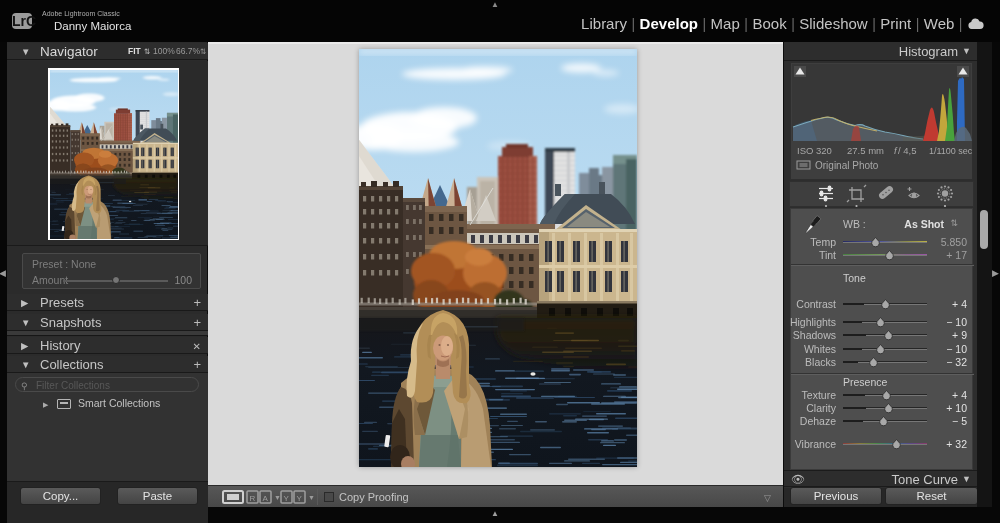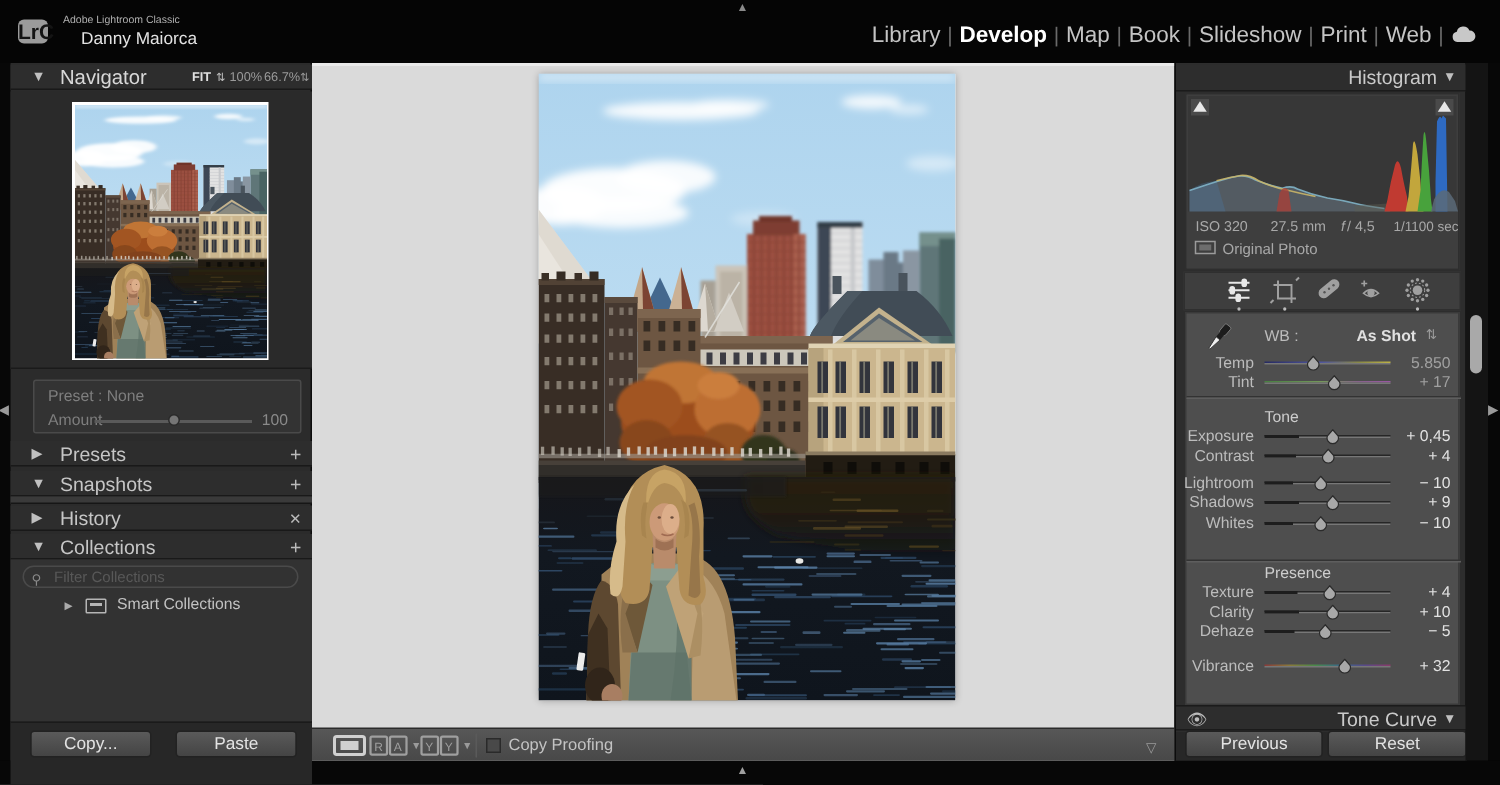--- a/index.html
+++ b/index.html
@@ -1409,44 +1409,33 @@
           <div class="knob" style="left:93.7px">
             <svg width="9" height="11" viewBox="0 0 9 11">
               <path d="M4.5,0.5 L8,4.5 A3.8 3.8 0 1 1 1,4.5 Z" fill="#a8a8a8" stroke="#2b2b2b" stroke-width="0.8"></path>
             </svg>
           </div>
           <span class="val" style="color:#a0a0a0">+ 17</span>
         </div>
         <div style="position:absolute;left:0;top:55px;width:183px;height:1px;background:#333333;"></div>
         <div style="position:absolute;left:0;top:56px;width:183px;height:1px;background:#5e5e5e;"></div>
         <div style="position:absolute;left:52px;top:63px;color:#cdcdcd;">Tone</div>
-        <div class="srow" style="top:76px">
-          <span class="lab">Exposure</span>
-          <div class="track"></div>
-          <div class="fill" style="width:23px"></div>
-          <div class="knob" style="left:92.5px">
-            <svg width="9" height="11" viewBox="0 0 9 11">
-              <path d="M4.5,0.5 L8,4.5 A3.8 3.8 0 1 1 1,4.5 Z" fill="#a8a8a8" stroke="#2b2b2b" stroke-width="0.8"></path>
-            </svg>
-          </div>
-          <span class="val">+ 0,45</span>
-        </div>
         <div class="srow" style="top:89px">
           <span class="lab">Contrast</span>
           <div class="track"></div>
           <div class="fill" style="width:21px"></div>
           <div class="knob" style="left:90.3px">
             <svg width="9" height="11" viewBox="0 0 9 11">
               <path d="M4.5,0.5 L8,4.5 A3.8 3.8 0 1 1 1,4.5 Z" fill="#a8a8a8" stroke="#2b2b2b" stroke-width="0.8"></path>
             </svg>
           </div>
           <span class="val">+ 4</span>
         </div>
         <div class="srow" style="top:107px">
-          <span class="lab">Lightroom</span>
+          <span class="lab">Highlights</span>
           <div class="track"></div>
           <div class="fill" style="width:19px"></div>
           <div class="knob" style="left:85.3px">
             <svg width="9" height="11" viewBox="0 0 9 11">
               <path d="M4.5,0.5 L8,4.5 A3.8 3.8 0 1 1 1,4.5 Z" fill="#a8a8a8" stroke="#2b2b2b" stroke-width="0.8"></path>
             </svg>
           </div>
           <span class="val">− 10</span>
         </div>
         <div class="srow" style="top:120px">
@@ -1463,20 +1452,31 @@
         <div class="srow" style="top:134px">
           <span class="lab">Whites</span>
           <div class="track"></div>
           <div class="fill" style="width:19px"></div>
           <div class="knob" style="left:85.3px">
             <svg width="9" height="11" viewBox="0 0 9 11">
               <path d="M4.5,0.5 L8,4.5 A3.8 3.8 0 1 1 1,4.5 Z" fill="#a8a8a8" stroke="#2b2b2b" stroke-width="0.8"></path>
             </svg>
           </div>
           <span class="val">− 10</span>
+        </div>
+        <div class="srow" style="top:147px">
+          <span class="lab">Blacks</span>
+          <div class="track"></div>
+          <div class="fill" style="width:15px"></div>
+          <div class="knob" style="left:77.7px">
+            <svg width="9" height="11" viewBox="0 0 9 11">
+              <path d="M4.5,0.5 L8,4.5 A3.8 3.8 0 1 1 1,4.5 Z" fill="#a8a8a8" stroke="#2b2b2b" stroke-width="0.8"></path>
+            </svg>
+          </div>
+          <span class="val">− 32</span>
         </div>
         <div style="position:absolute;left:0;top:164px;width:183px;height:1px;background:#333333;"></div>
         <div style="position:absolute;left:0;top:165px;width:183px;height:1px;background:#5e5e5e;"></div>
         <div style="position:absolute;left:52px;top:167px;color:#cdcdcd;">Presence</div>
         <div class="srow" style="top:180px">
           <span class="lab">Texture</span>
           <div class="track"></div>
           <div class="fill" style="width:22px"></div>
           <div class="knob" style="left:91.2px">
             <svg width="9" height="11" viewBox="0 0 9 11">

